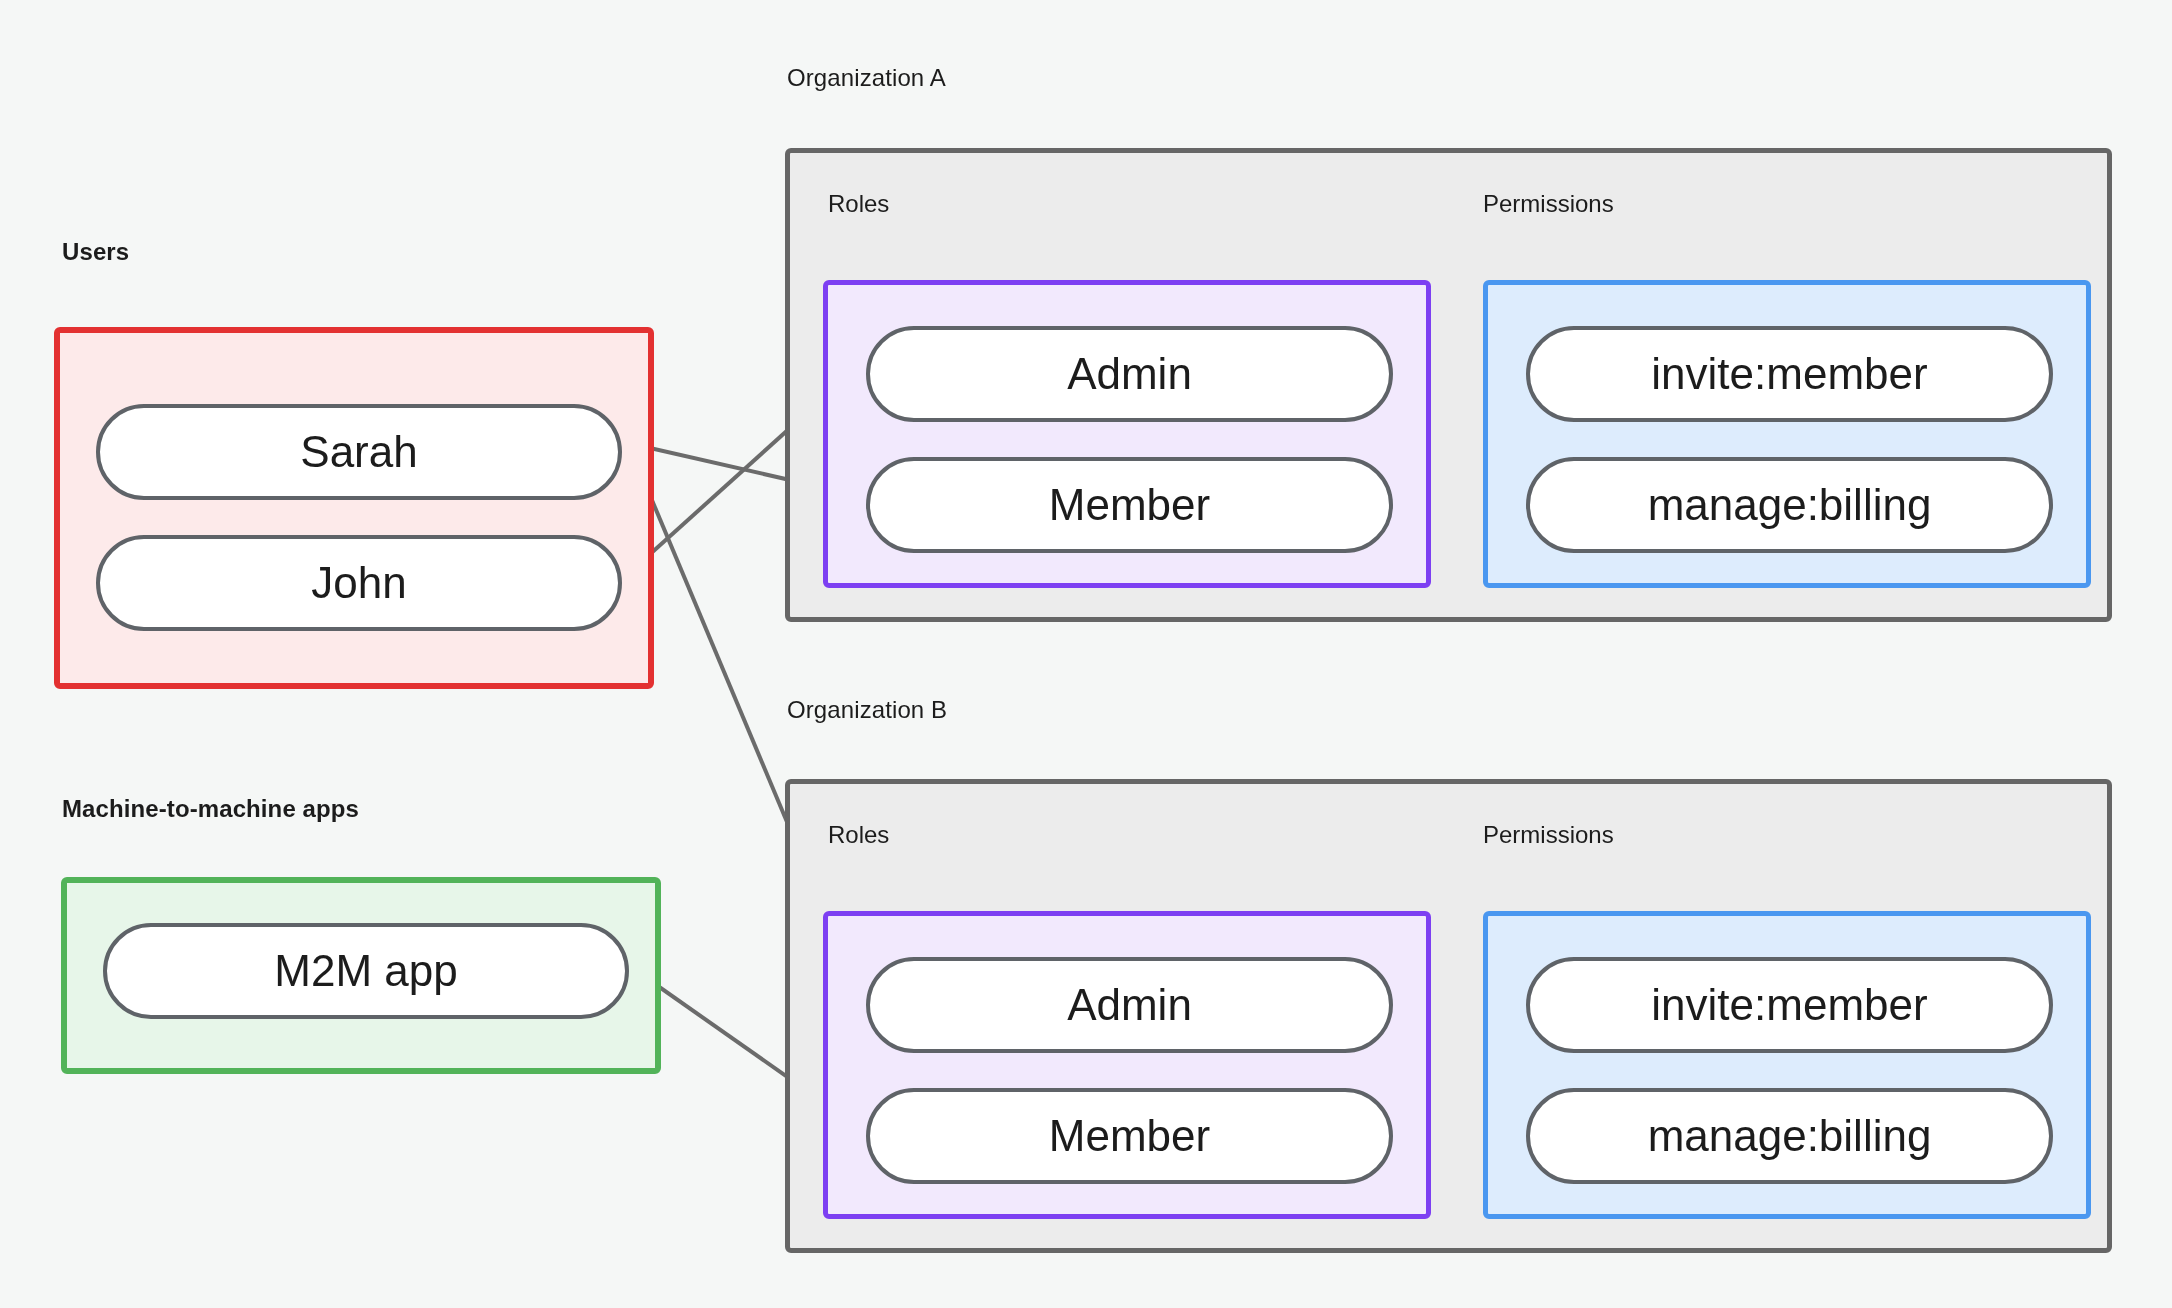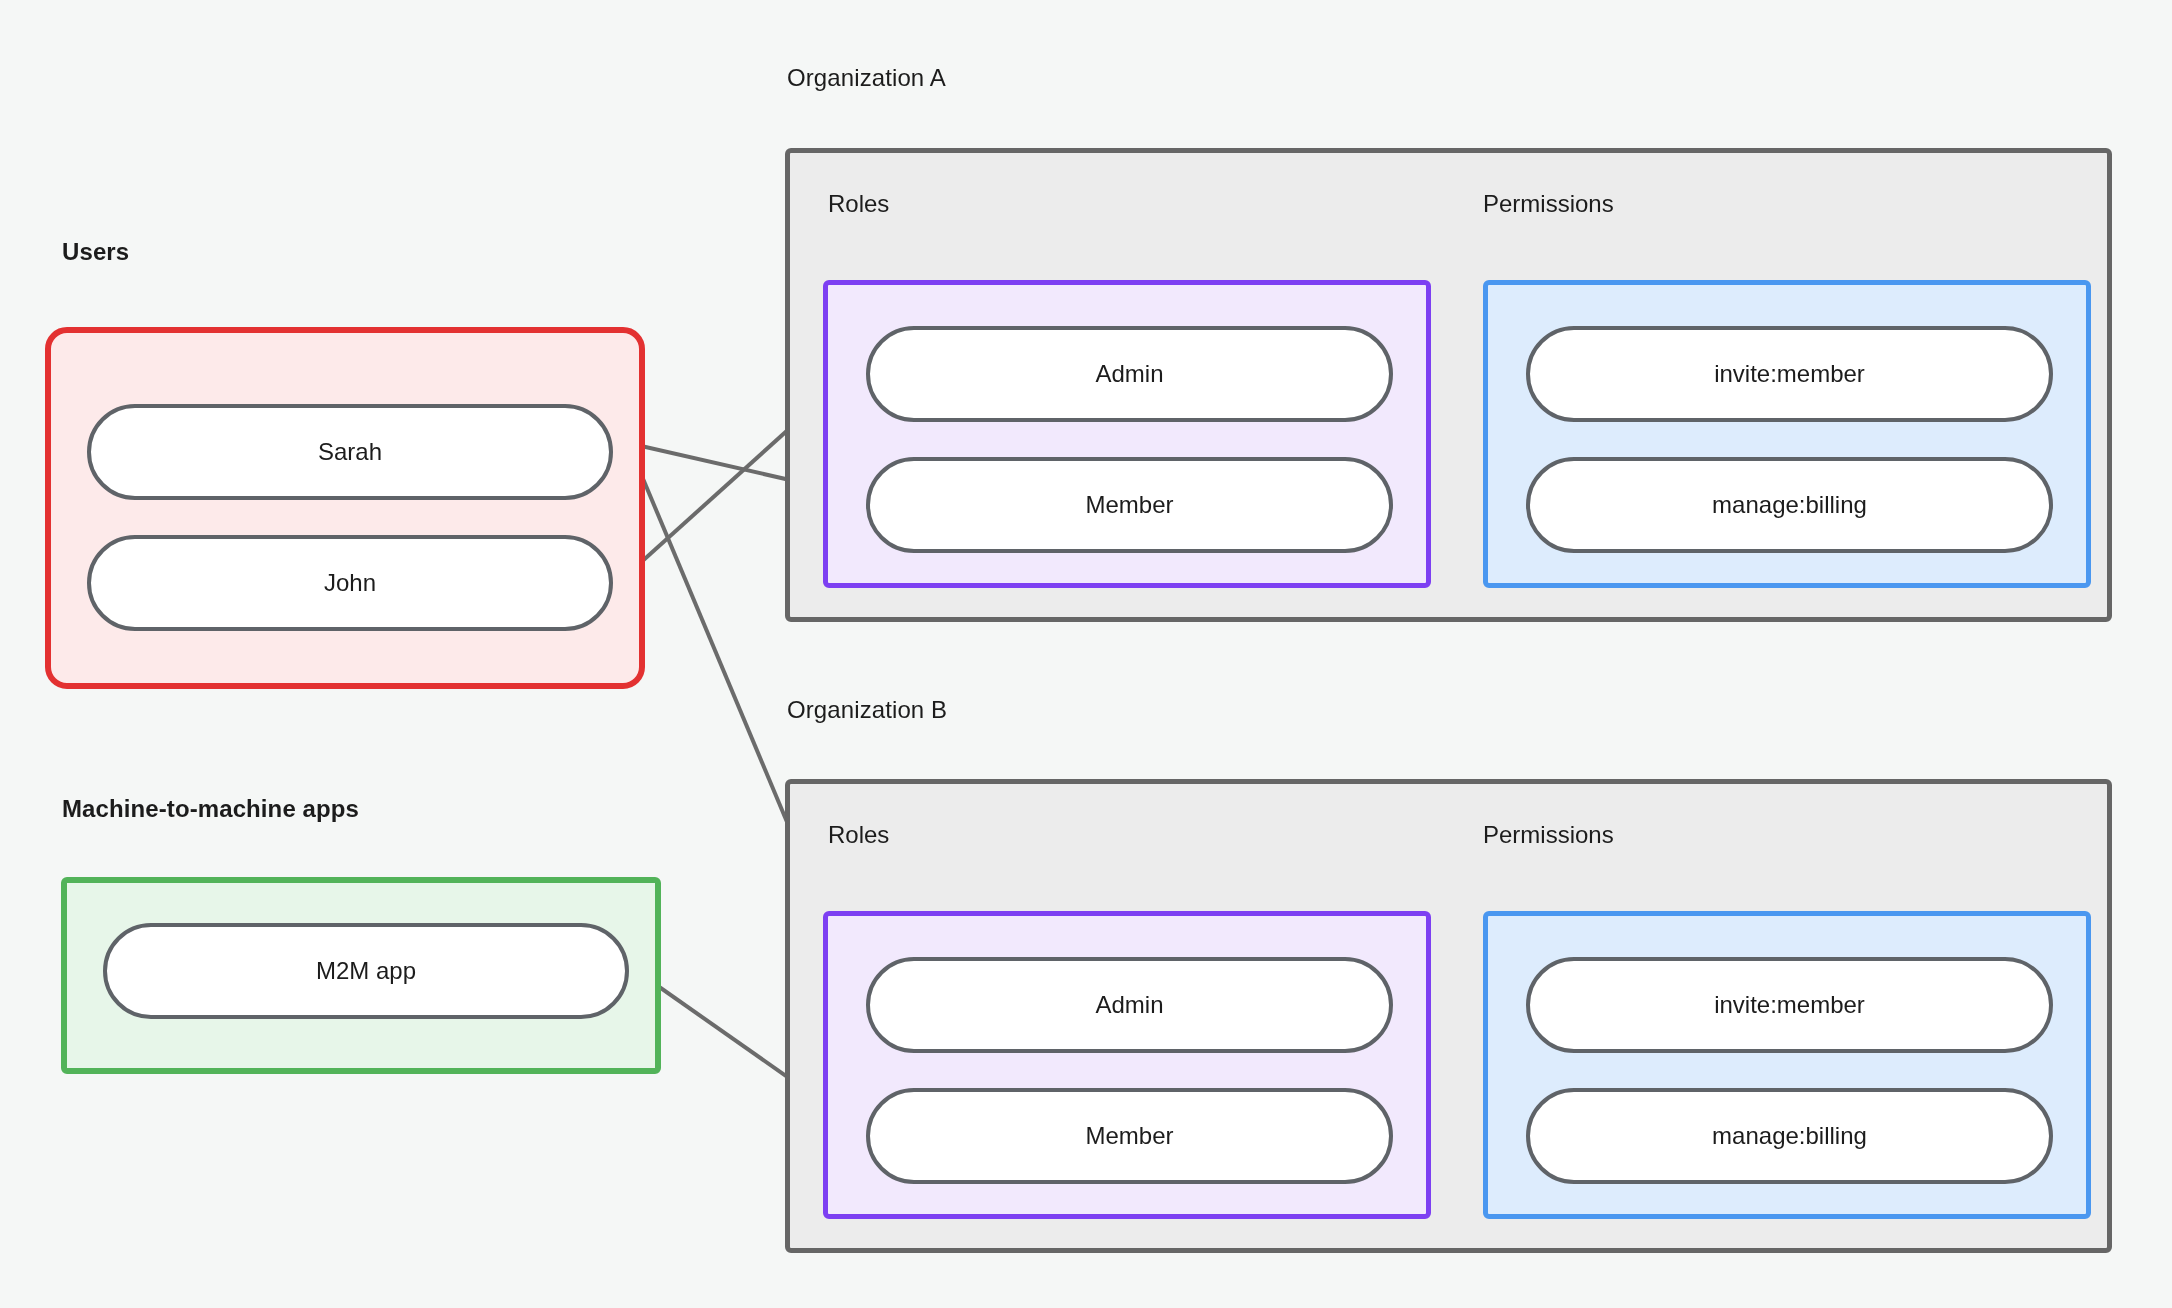--- a/index.html
+++ b/index.html
@@ -58,21 +58,21 @@
 
   
   .pill {
     position: absolute;
     display: flex;
     align-items: center;
     justify-content: center;
     background: #ffffff;
     border: 4px solid #5f6368;
     border-radius: 999px;
-    font-size: 24px;
+    font-size: 44px;
     color: #1c1c1c;
     white-space: nowrap;
   }
 
   
   #edges {
     position: absolute;
     left: 0; top: 0;
     width: 2172px;
     height: 1308px;
@@ -113,21 +113,21 @@
     <circle cx="860" cy="996" r="12"></circle>
     <circle cx="860" cy="1128" r="12"></circle>
     <circle cx="1513" cy="365" r="12"></circle>
     <circle cx="1513" cy="496" r="12"></circle>
     <circle cx="1513" cy="996" r="12"></circle>
     <circle cx="1513" cy="1128" r="12"></circle>
   </svg>
 
   <div class="caption bold" style="left:62px; top:238px;">Users</div>
 
-  <div class="group-box group-users" style="left:45px; top:327px; width:600px; height:362px;border-radius:22px;">
+  <div class="group-box group-users" style="left:54px; top:327px; width:600px; height:362px;">
     <div class="pill" style="left:36px; top:71px; width:526px; height:96px;">Sarah</div>
     <div class="pill" style="left:36px; top:202px; width:526px; height:96px;">John</div>
   </div>
 
   <div class="caption bold" style="left:62px; top:795px;">Machine-to-machine apps</div>
 
   <div class="group-box group-m2m" style="left:61px; top:877px; width:600px; height:197px;">
     <div class="pill" style="left:36px; top:40px; width:526px; height:96px;">M2M app</div>
   </div>
 

